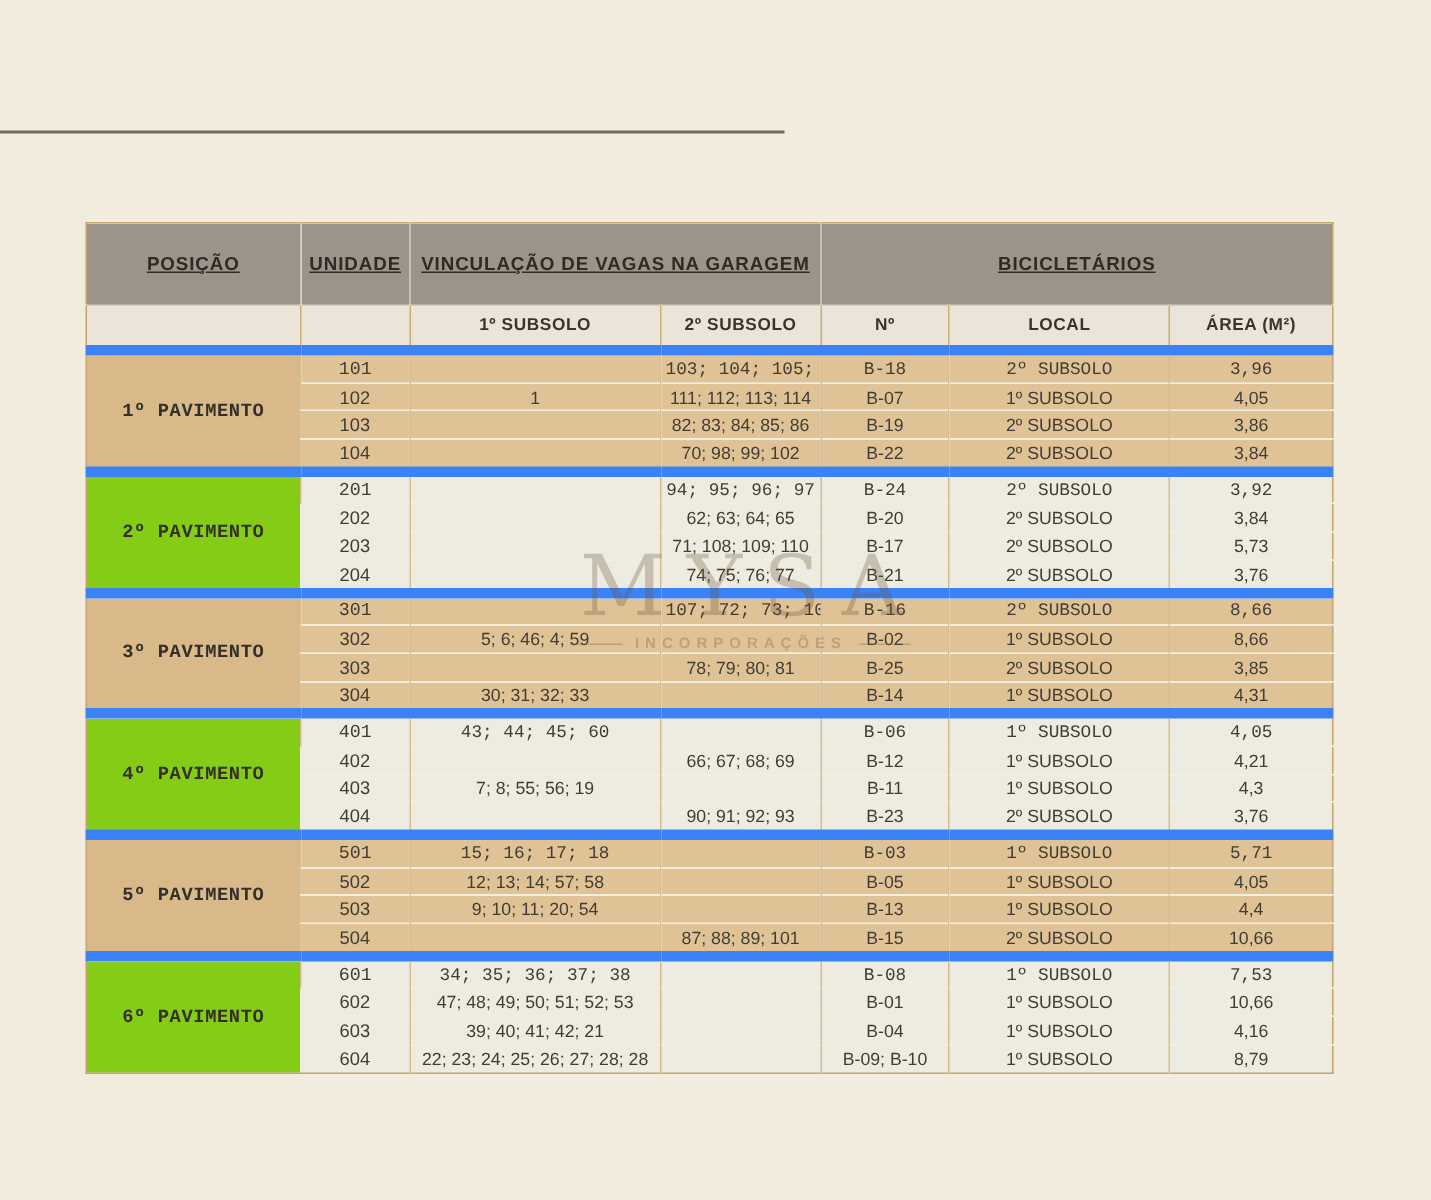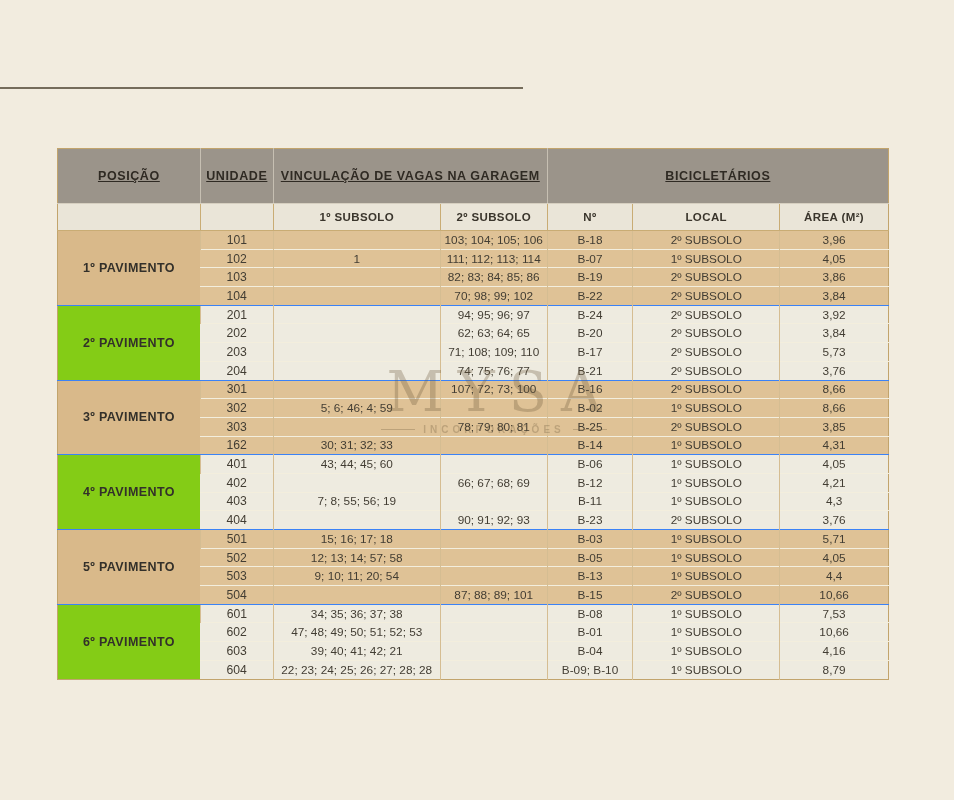--- a/index.html
+++ b/index.html
@@ -55,21 +55,21 @@
     border-left:1px solid #c9ac74;border-bottom:1px solid #c9ac74;
   }
   tr.h2 th:first-child{border-left:none;}
 
   
   tbody td{
     height:17.7px;font-size:11.8px;color:#423d33;
     border-left:1px solid #d5bd92;border-top:1px solid #f3eedd;
   }
   tbody td:first-child{border-left:none;}
-  tbody tr.group-start td{border-top:1px solid #3b82f6;}
+  tbody tr.group-start td{border-top:7px solid #3b82f6;font-family:Liberation Mono, monospace;}
 
   tbody tr.tan td{background:#dfc296;}
   tbody tr.light td{background:#eeebe0;}
   tbody td.pos{
     font-weight:700;font-size:12.5px;color:#33302a;letter-spacing:.4px;
   }
   tbody tr.tan td.pos{background:#d9b98a;}
   tbody tr.light td.pos{background:#84cc16;}
   tbody td.c-unidade{font-size:12.2px;}
 
@@ -212,21 +212,21 @@
           </tr>
           <tr class="tan">
             <td class="c-unidade">303</td>
             <td class="c-s1"></td>
             <td class="c-s2">78; 79; 80; 81</td>
             <td class="c-num">B-25</td>
             <td class="c-local">2º SUBSOLO</td>
             <td class="c-area">3,85</td>
           </tr>
           <tr class="tan">
-            <td class="c-unidade">162</td>
+            <td class="c-unidade">304</td>
             <td class="c-s1">30; 31; 32; 33</td>
             <td class="c-s2"></td>
             <td class="c-num">B-14</td>
             <td class="c-local">1º SUBSOLO</td>
             <td class="c-area">4,31</td>
           </tr>
           <tr class="light group-start">
             <td class="pos" rowspan="4">4º PAVIMENTO</td>
             <td class="c-unidade">401</td>
             <td class="c-s1">43; 44; 45; 60</td>

